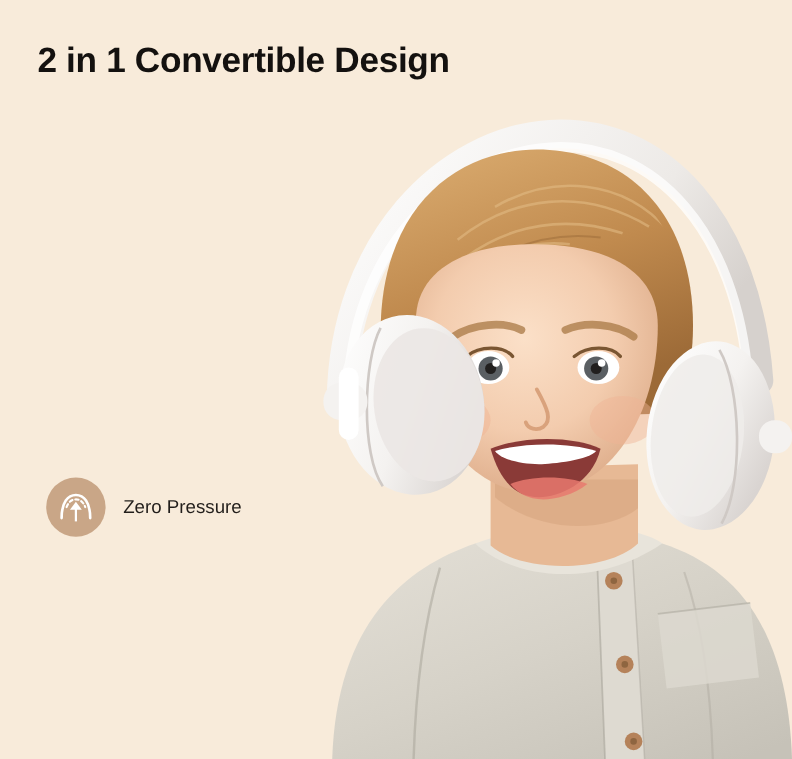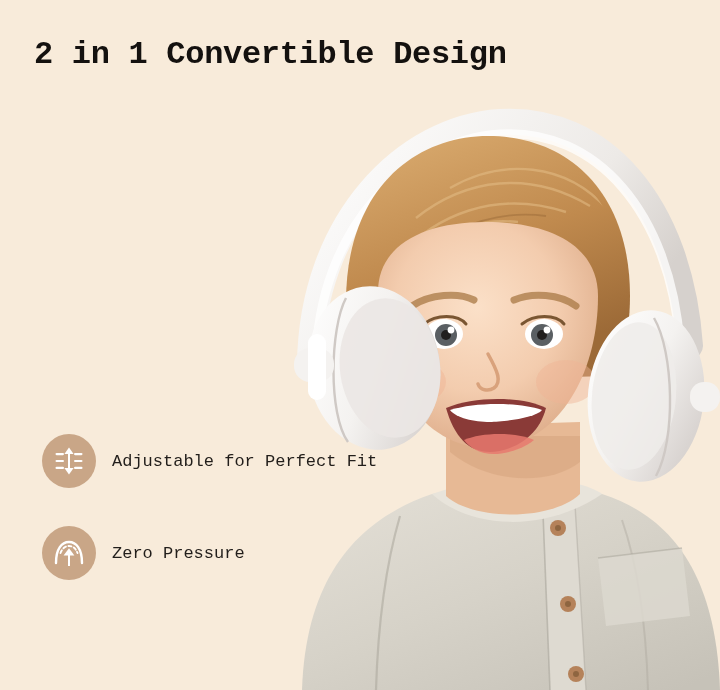--- a/index.html
+++ b/index.html
@@ -10,21 +10,20 @@
     background:#F8EBDA;
     font-family:"Liberation Sans", sans-serif;
     overflow:hidden;
     position:relative;
   }
 
   .poster {
     position:absolute; inset:0;
     background:#F8EBDA;
     overflow:hidden;
-    font-family:Liberation Mono, monospace;
   }
 
   
   .headline {
     position:absolute;
     left:34px; top:36px;
     font-size:32px;
     font-weight:700;
     letter-spacing:-0.3px;
     color:#14110F;
@@ -220,41 +219,20 @@
         <ellipse cx="396" cy="300" rx="58" ry="86" fill="url(#cupG)" transform="rotate(6 396 300)"></ellipse>
         <ellipse cx="384" cy="300" rx="42" ry="74" fill="#EFECEA" transform="rotate(6 384 300)" opacity=".85"></ellipse>
         <path d="M404 222 C424 256 426 344 406 380" stroke="#CFC9C5" stroke-width="2.4" fill="none"></path>
         <rect x="440" y="286" width="30" height="30" rx="14" fill="#F4F2F0"></rect>
       </g>
     </svg>
   </div>
 
   <div class="features">
 
-    <div class="feature">
-      <span class="badge">
-        <svg width="34" height="34" viewBox="0 0 34 34" aria-hidden="true">
-          <g fill="#FFFFFF">
-
-            <rect x="16" y="7" width="2" height="20"></rect>
-            <polygon points="17,3.5 12.4,10 21.6,10"></polygon>
-            <polygon points="17,30.5 12.4,24 21.6,24"></polygon>
-
-            <rect x="3.5" y="9" width="8.5" height="2.2" rx="1.1"></rect>
-            <rect x="3.5" y="15.9" width="8.5" height="2.2" rx="1.1"></rect>
-            <rect x="3.5" y="22.8" width="8.5" height="2.2" rx="1.1"></rect>
-
-            <rect x="22" y="9" width="8.5" height="2.2" rx="1.1"></rect>
-            <rect x="22" y="15.9" width="8.5" height="2.2" rx="1.1"></rect>
-            <rect x="22" y="22.8" width="8.5" height="2.2" rx="1.1"></rect>
-          </g>
-        </svg>
-      </span>
-      <span class="feature-label">Adjustable for Perfect Fit</span>
-    </div>
 
     <div class="feature">
       <span class="badge">
         <svg width="34" height="34" viewBox="0 0 34 34" aria-hidden="true">
 
           <path d="M4 27 C4 12.5 9.8 6 17 6 C24.2 6 30 12.5 30 27" stroke="#FFFFFF" stroke-width="2.4" fill="none" stroke-linecap="round"></path>
 
           <path d="M8.5 17 C10.5 12 13.4 10 17 10 C20.6 10 23.5 12 25.5 17" stroke="#FFFFFF" stroke-width="1.9" fill="none" stroke-linecap="round" stroke-dasharray="3 2.6"></path>
 
           <g fill="#FFFFFF">

